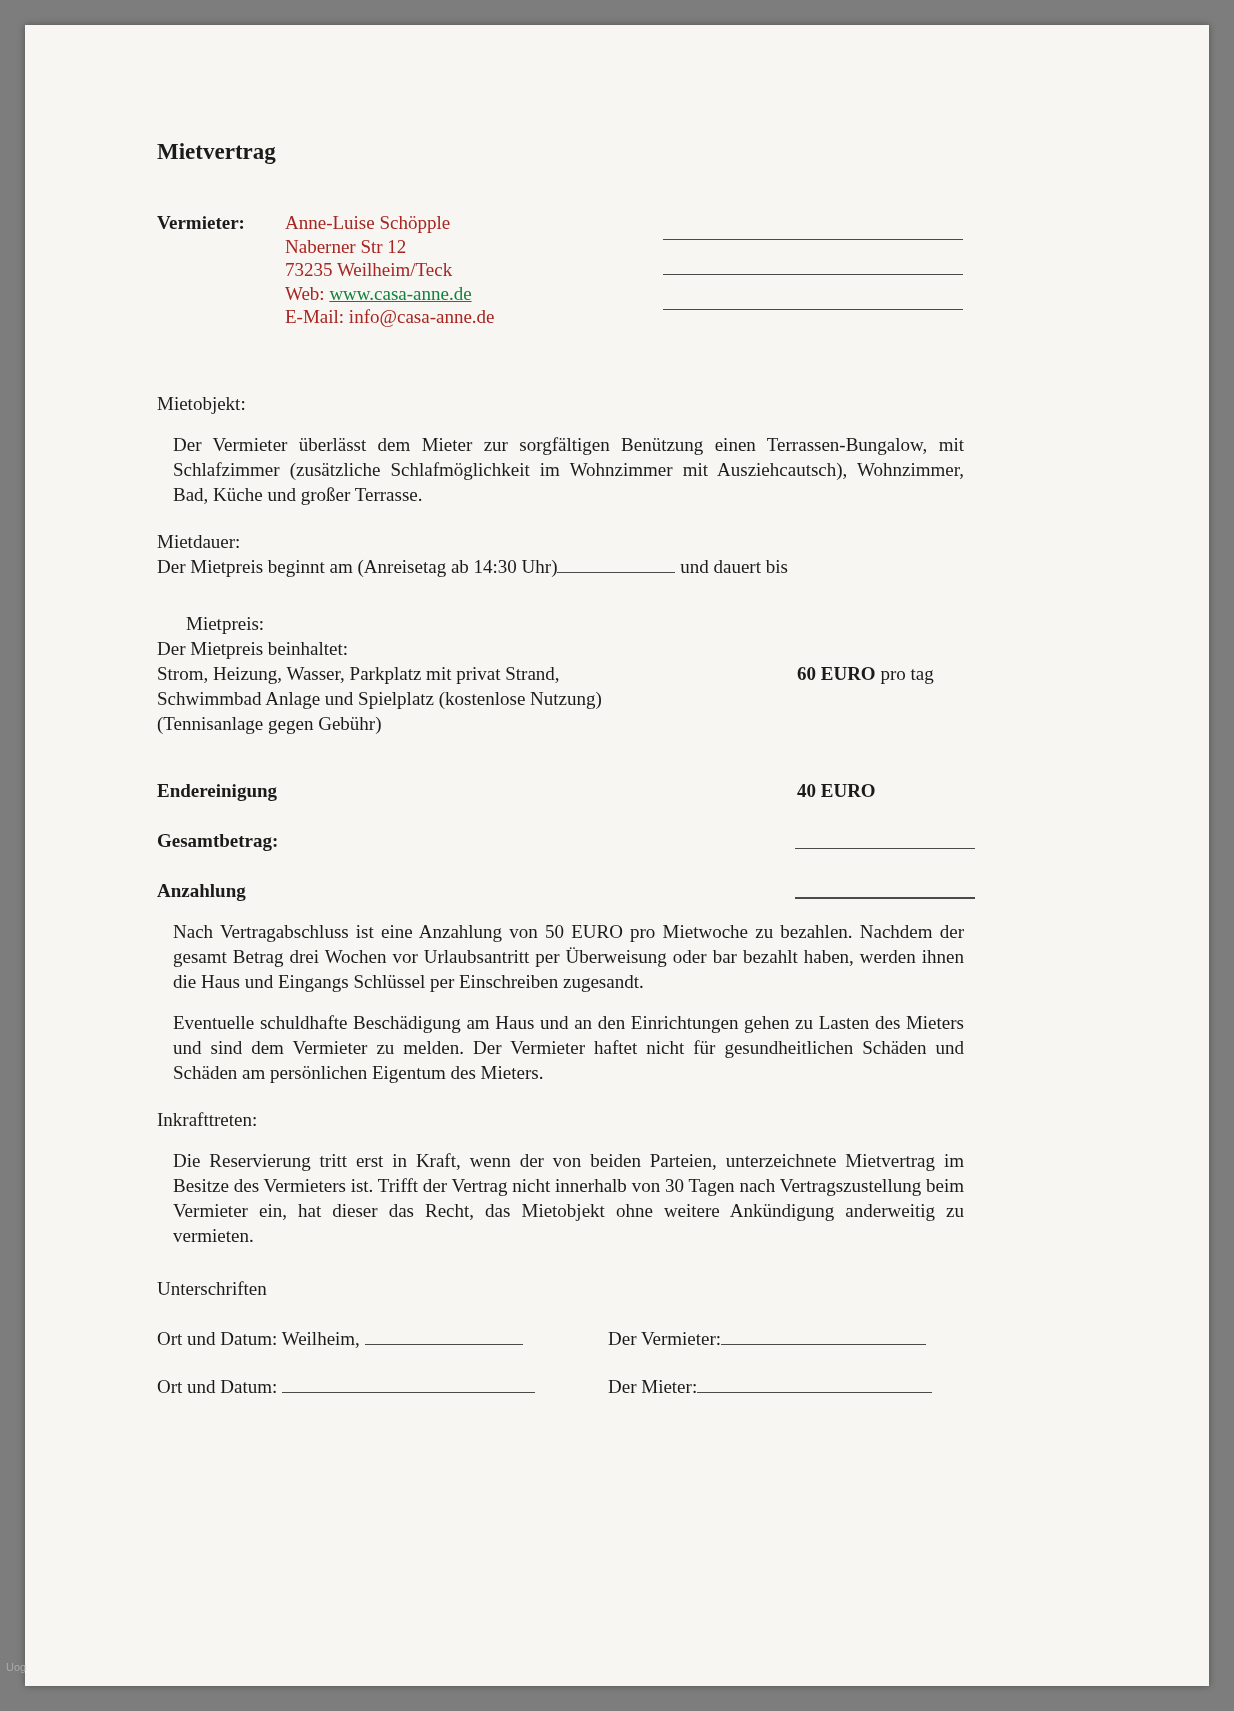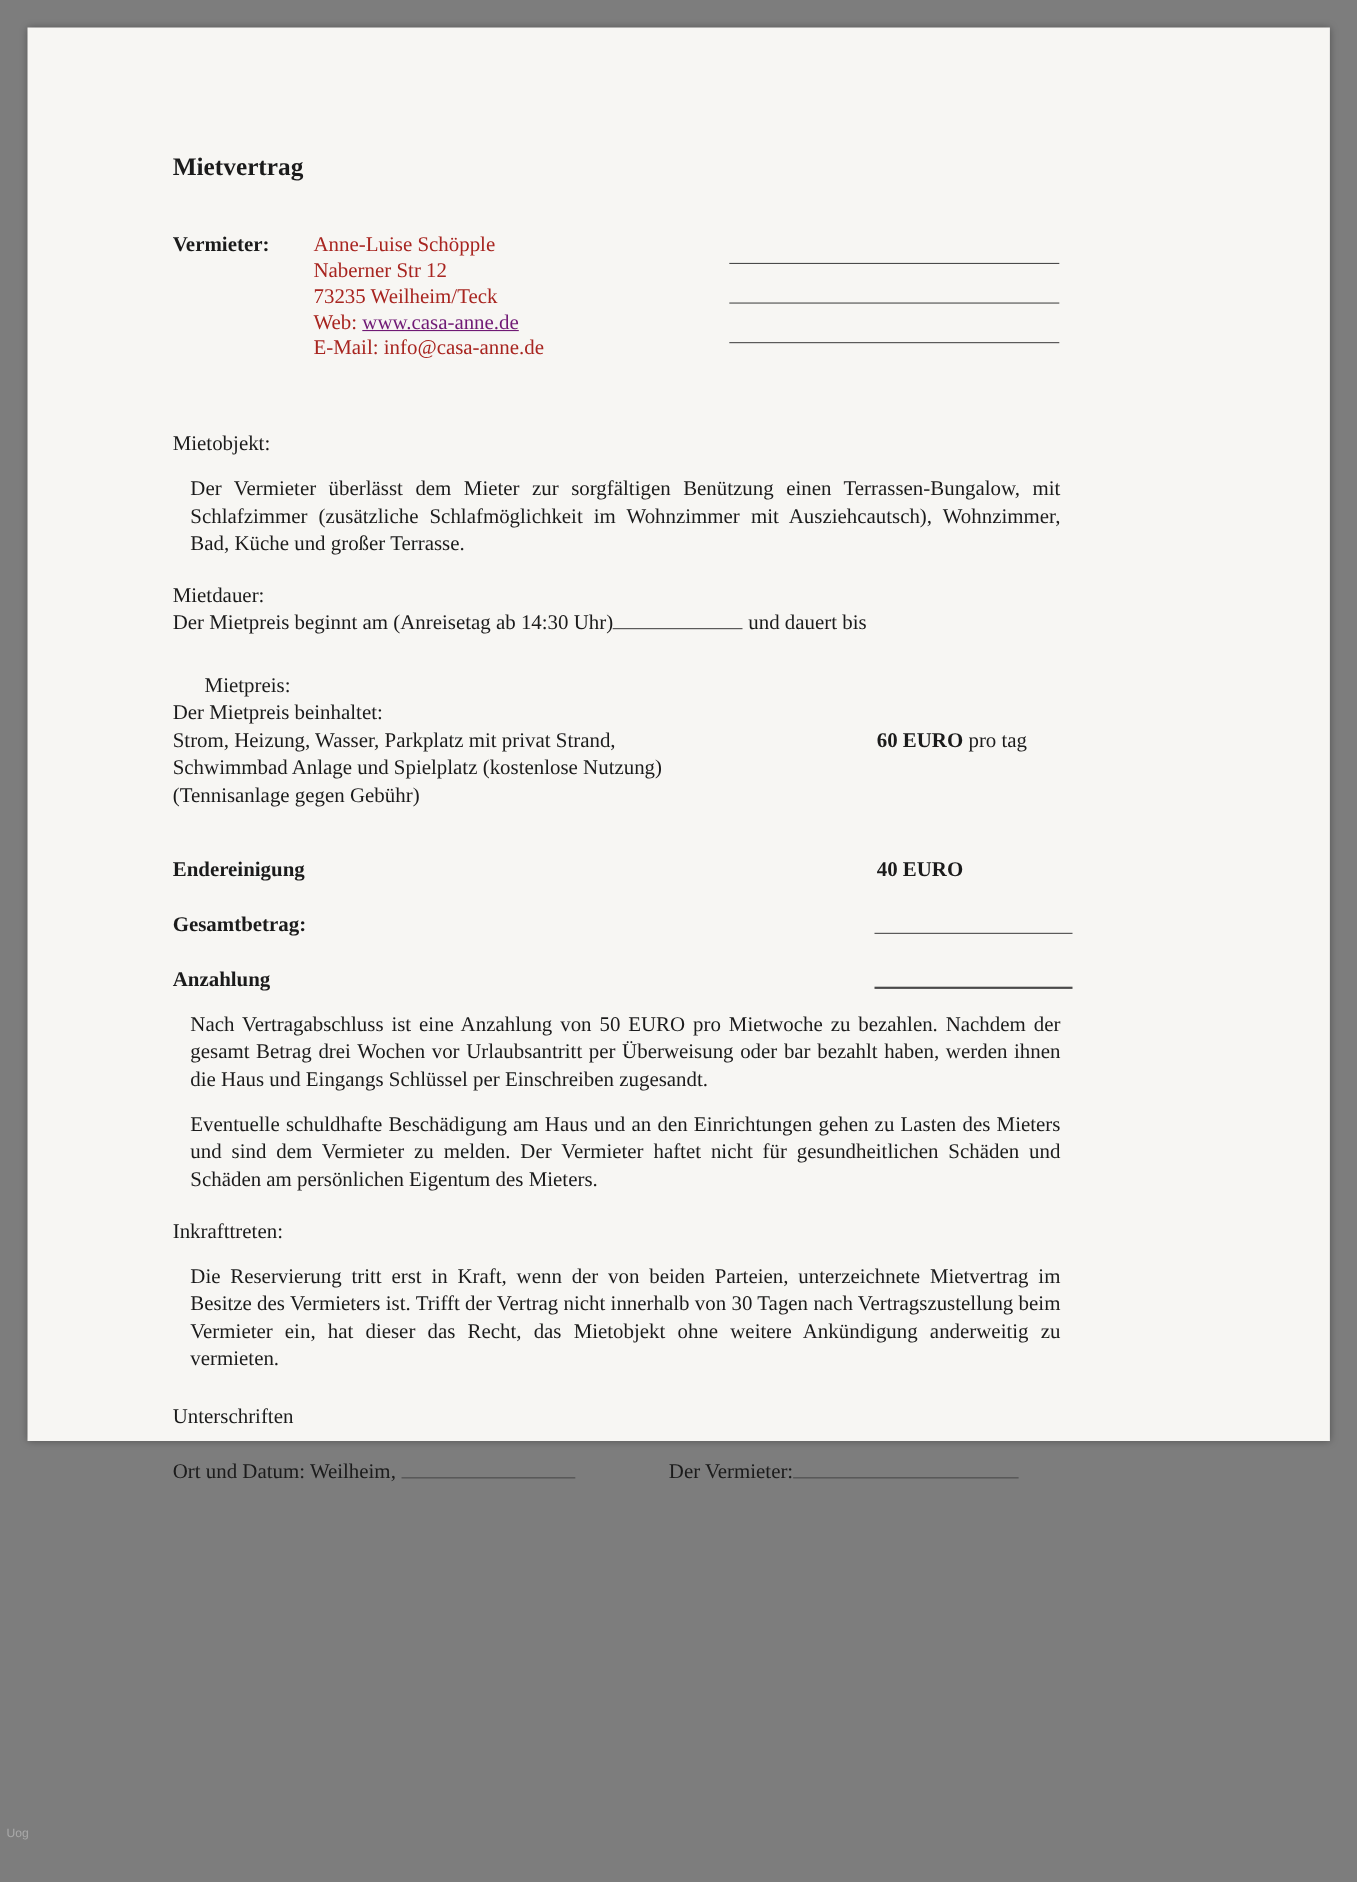--- a/index.html
+++ b/index.html
@@ -5,39 +5,39 @@
   html,body{margin:0;padding:0;}
   body{
     width:1234px;height:1711px;
     background:#7d7d7d;
     font-family:"Liberation Serif","DejaVu Serif",serif;
     color:#1b1b1b;
     position:relative;
     overflow:hidden;
   }
   .page{
-    position:absolute;left:25px;top:25px;width:1184px;height:1285px;
+    position:absolute;left:25px;top:25px;width:1184px;height:1661px;
     background:#f7f6f3;
     box-shadow:0 0 7px rgba(0,0,0,0.35);
   }
   .content{
     position:absolute;left:132px;top:112px;width:823px;
     font-size:19px;line-height:25px;
   }
   .doc-title{
     font-size:23px;font-weight:bold;line-height:30px;
     margin:0 0 44px 0;
   }
   b,.b{font-weight:bold;}
   
   .parties{position:relative;min-height:128px;margin-bottom:52px;}
   .vermieter-row{display:flex;line-height:23.5px;}
   .vermieter-label{width:128px;flex:none;font-weight:bold;}
   .red{color:#a82520;}
-  .red a, .red .link{color:#701a75;text-decoration:underline;cursor:pointer;}
+  .red a, .red .link{color:#15803d;text-decoration:underline;cursor:pointer;}
   .mieter-col{position:absolute;left:443px;top:0;width:366px;}
   .mieter-first{display:flex;align-items:flex-end;}
   .mieter-label{font-weight:bold;flex:none;}
   .bl{display:inline-block;border-bottom:1px solid #4a4a4a;height:16px;vertical-align:baseline;}
   .bl2{border-bottom-width:2px;}
   .mieter-first .bl{flex:1;}
   .mieter-line{margin:12px 0 0 63px;width:300px;}
   
   .sec-head{font-weight:normal;}
   p.just{margin:16px;text-align:justify;}
@@ -124,17 +124,23 @@
 
     <div class="sec-head" style="margin-top:28px;">Unterschriften</div>
 
     <div class="sig-row rowpad">
       <span>Ort und Datum: Weilheim, </span><span class="bl" style="width:158px;"></span>
       <span class="sig-right">
         <span>Der Vermieter:</span><span class="bl" style="width:205px;"></span>
       </span>
     </div>
 
+    <div class="sig-row" style="margin-top:18px;">
+      <span>Ort und Datum: </span><span class="bl" style="width:253px;"></span>
+      <span class="sig-right">
+        <span>Der Mieter:</span><span class="bl" style="width:235px;"></span>
+      </span>
+    </div>
 
   </div>
 </div>
 
 <div class="watermark">Uog</div>
 
 </body></html>

